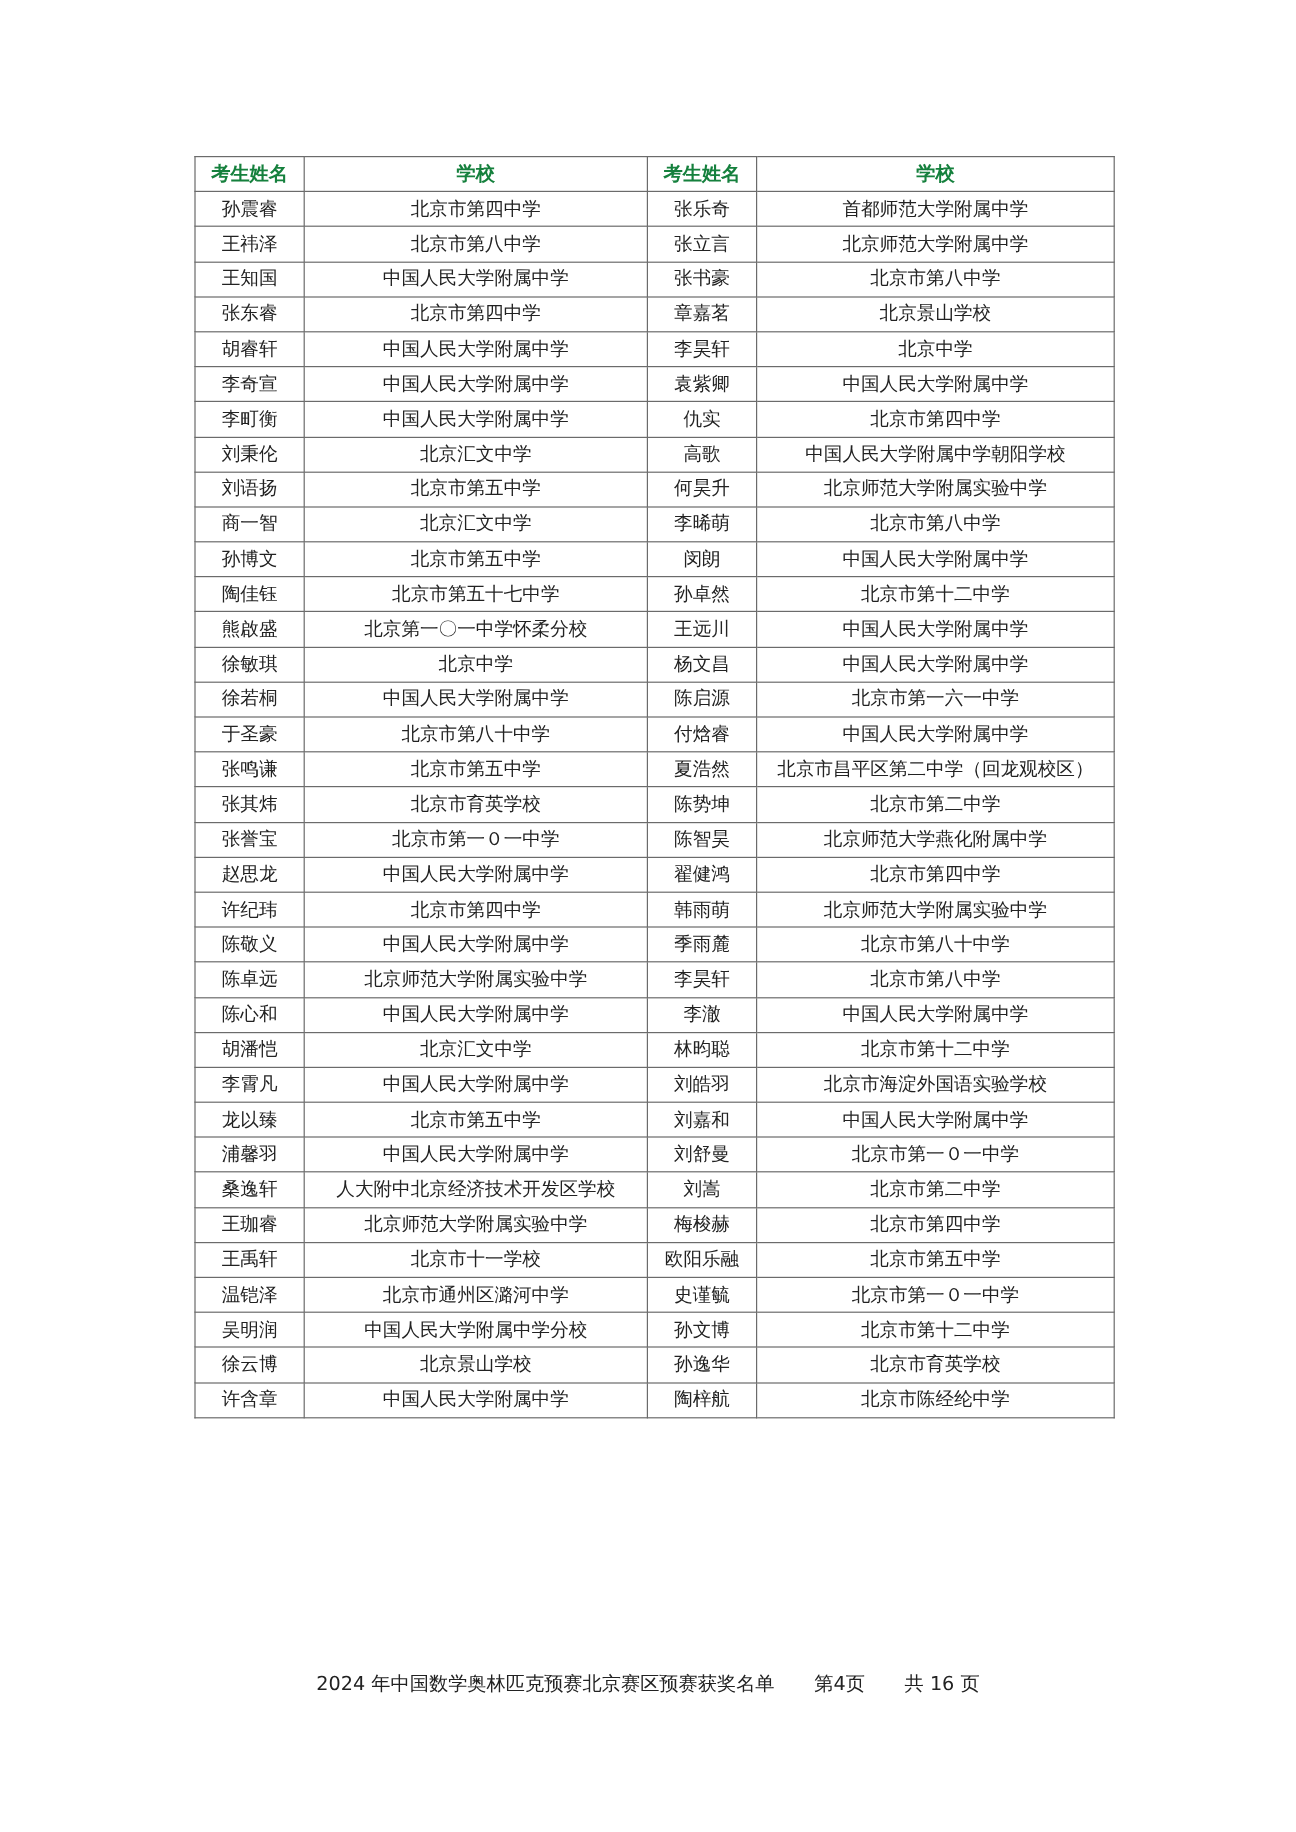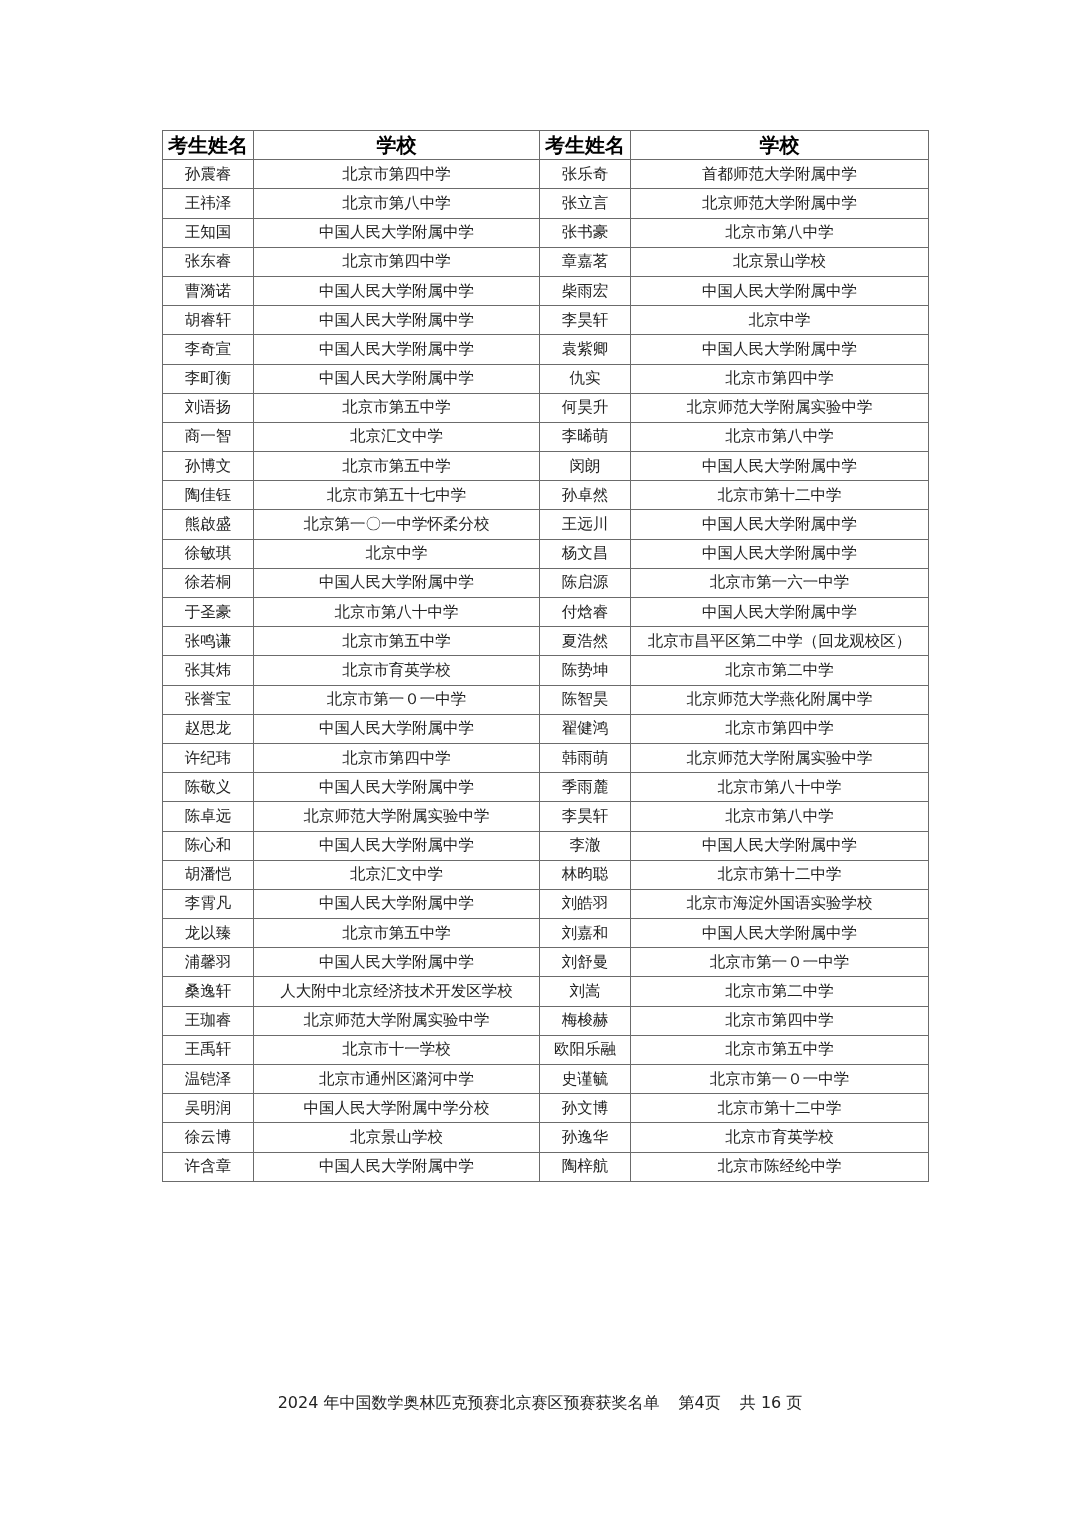--- a/index.html
+++ b/index.html
@@ -1,26 +1,26 @@
 <!DOCTYPE html>
 <html><head>
 <meta charset="utf-8">
 <style>
   html, body { margin: 0; padding: 0; background: #ffffff; }
   body { width: 1080px; height: 1527px; position: relative; font-family: "DejaVu Sans", sans-serif; color: #222; }
   .page { position: absolute; left: 0; top: 0; width: 1080px; height: 1527px; background: #fff; }
   table.award { position: absolute; left: 162px; top: 130px; width: 766px; border-collapse: collapse; table-layout: fixed; }
   table.award td, table.award th { border: 1px solid #6b6b6b; height: 28.2px; padding: 0; text-align: center; vertical-align: middle; font-size: 15.5px; white-space: nowrap; overflow: hidden; font-weight: normal; }
-  table.award th { font-weight: bold; font-size: 20px; color: #000000; }
+  table.award th { font-weight: bold; font-size: 16px; color: #15803d; }
   col.c-name { width: 91px; }
   col.c-school { width: 286px; }
   col.c-name2 { width: 91px; }
   col.c-school2 { width: 298px; }
   .footer { position: absolute; left: 0; width: 1080px; top: 1393px; text-align: center; font-size: 16px; color: #222; }
-  .footer span + span { margin-left: 14px; }
+  .footer span + span { margin-left: 28px; }
 </style>
 </head>
 <body>
 
 <div class="page">
   <table class="award">
     <colgroup>
       <col class="c-name">
         <col class="c-school">
         <col class="c-name2">
@@ -53,42 +53,42 @@
           <td>张书豪</td>
           <td>北京市第八中学</td>
         </tr>
         <tr>
           <td>张东睿</td>
           <td>北京市第四中学</td>
           <td>章嘉茗</td>
           <td>北京景山学校</td>
         </tr>
         <tr>
-          <td>曹漪诺</td>
-          <td>中国人民大学附属中学</td>
-          <td>柴雨宏</td>
-          <td>中国人民大学附属中学</td>
-        </tr>
-        <tr>
           <td>胡睿轩</td>
           <td>中国人民大学附属中学</td>
           <td>李昊轩</td>
           <td>北京中学</td>
         </tr>
         <tr>
           <td>李奇宣</td>
           <td>中国人民大学附属中学</td>
           <td>袁紫卿</td>
           <td>中国人民大学附属中学</td>
         </tr>
         <tr>
           <td>李町衡</td>
           <td>中国人民大学附属中学</td>
           <td>仇实</td>
           <td>北京市第四中学</td>
+        </tr>
+        <tr>
+          <td>刘秉伦</td>
+          <td>北京汇文中学</td>
+          <td>高歌</td>
+          <td>中国人民大学附属中学朝阳学校</td>
         </tr>
         <tr>
           <td>刘语扬</td>
           <td>北京市第五中学</td>
           <td>何昊升</td>
           <td>北京师范大学附属实验中学</td>
         </tr>
         <tr>
           <td>商一智</td>
           <td>北京汇文中学</td>

